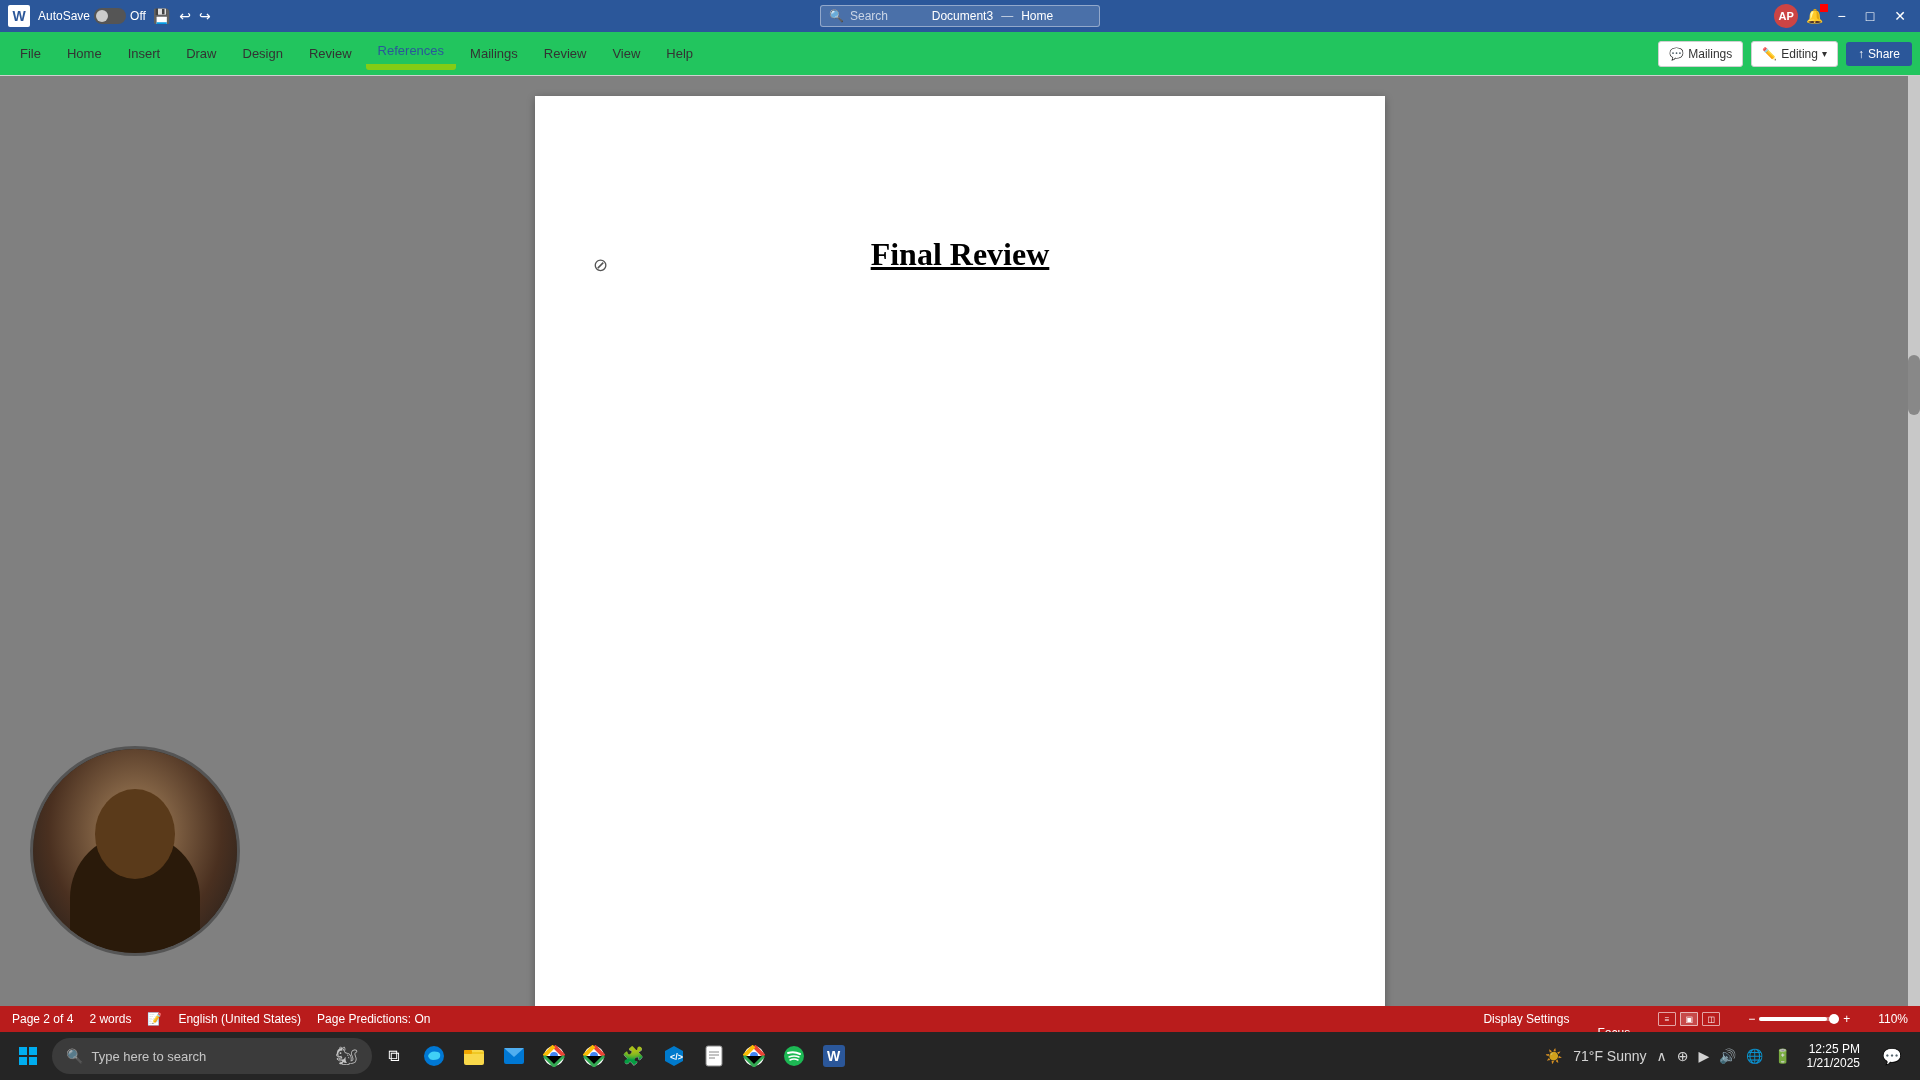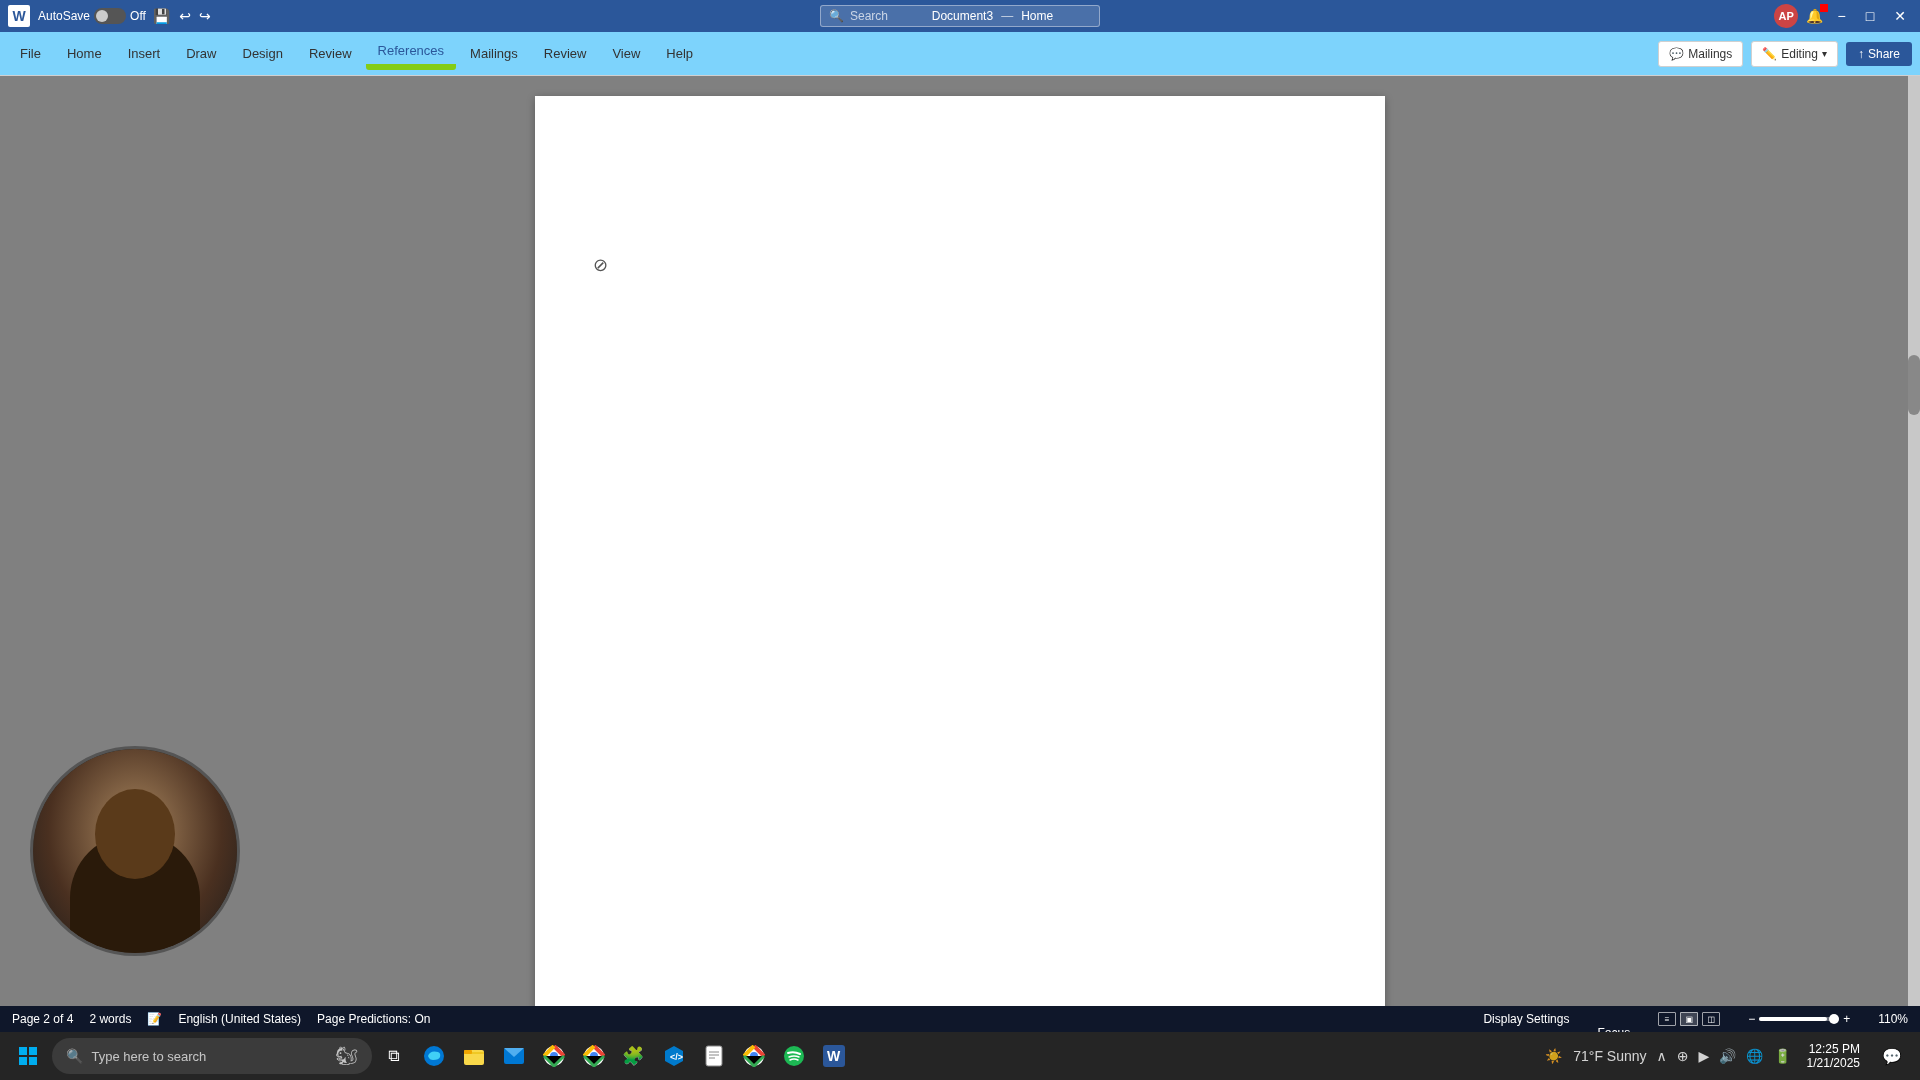--- a/index.html
+++ b/index.html
@@ -98,21 +98,21 @@
     .win-btn {
       color: #fff;
       font-size: 14px;
       cursor: pointer;
       padding: 0 6px;
     }
 
     
     .ribbon {
       height: 44px;
-      background: #7dd3fc;
+      background: #22c55e;
       border-bottom: 1px solid #d0d0d0;
       display: flex;
       align-items: center;
       padding: 0 8px;
       gap: 2px;
       flex-shrink: 0;
     }
     .ribbon-tab {
       padding: 6px 12px;
       font-size: 13px;
@@ -244,21 +244,21 @@
       height: 90px;
       background: #5a3a1a;
       border-radius: 50%;
       position: absolute;
       top: 40px;
     }
 
     
     .status-bar {
       height: 26px;
-      background: #0f172a;
+      background: #b91c1c;
       display: flex;
       align-items: center;
       padding: 0 12px;
       font-size: 12px;
       color: #fff;
       flex-shrink: 0;
       gap: 16px;
     }
     .status-bar-right {
       margin-left: auto;
@@ -463,20 +463,21 @@
       <span>Share</span>
     </div>
   </div>
 </div>
 
 <div class="doc-area">
   <div class="doc-scroll">
     <div class="page">
 
       <div class="cursor-icon">⊘</div>
+      <div class="page-title">Final Review</div>
     </div>
   </div>
 
   <div class="webcam">
     <div class="webcam-face">
       <div class="head-silhouette"></div>
       <div class="person-silhouette"></div>
     </div>
   </div>
 

